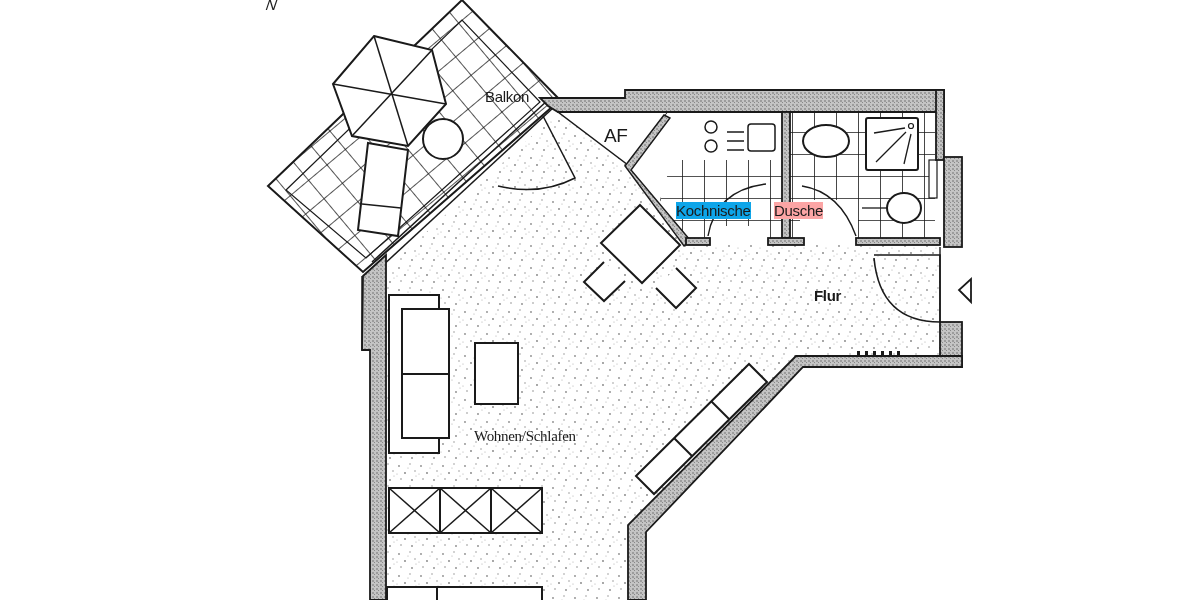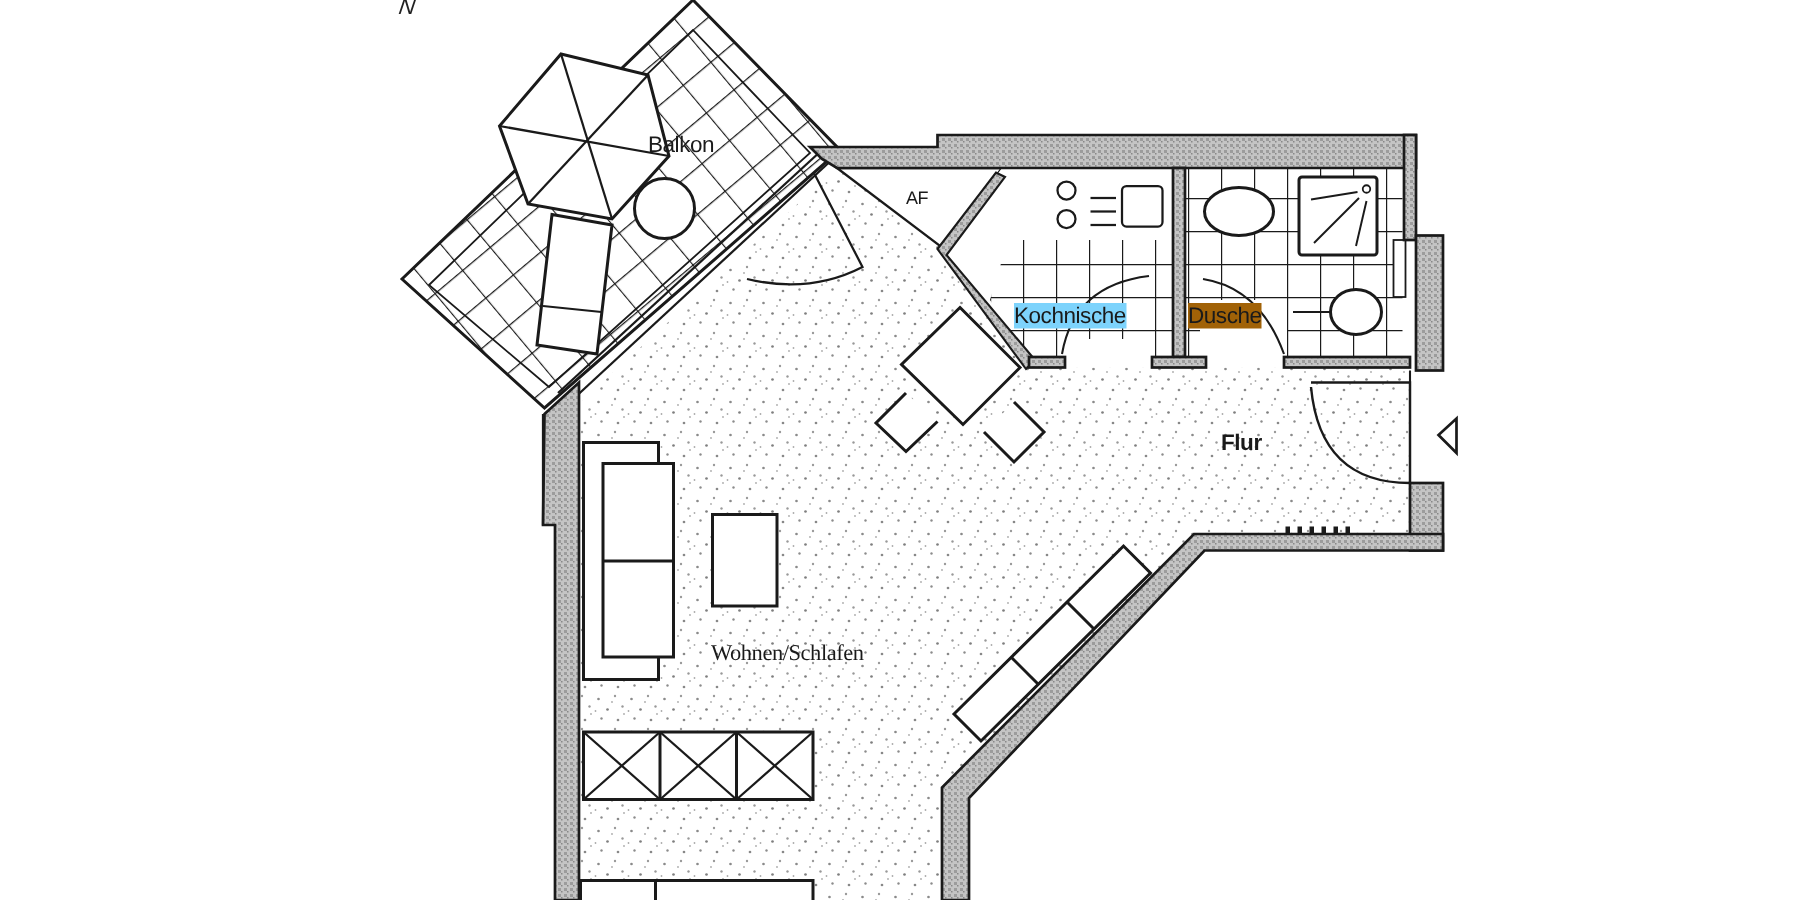--- a/index.html
+++ b/index.html
@@ -167,18 +167,18 @@
   </g>
 
   <g fill="#fff" stroke="#1a1a1a" stroke-width="2">
     <polygon points="636,476 749,364 767,382 654,494"></polygon>
     <line x1="674" y1="438" x2="692" y2="456"></line>
     <line x1="711" y1="401" x2="729" y2="419"></line>
   </g>
 </svg>
 
 <div class="north">N</div>
-<div class="lbl" style="left:432px;top:88px;text-align:center;">Balkon</div>
-<div class="lbl" style="left:604px;top:125px;font-size:12px;">AF</div>
-<div class="lbl" style="left:676px;top:202px;background:#7dd3fc;">Kochnische</div>
-<div class="lbl" style="left:792px;top:202px;background:#a16207;">Dusche</div>
+<div class="lbl" style="left:485px;top:88px;text-align:center;">Balkon</div>
+<div class="lbl" style="left:604px;top:125px;font-size:19px;">AF</div>
+<div class="lbl" style="left:676px;top:202px;background:#0ea5e9;">Kochnische</div>
+<div class="lbl" style="left:774px;top:202px;background:#fca5a5;">Dusche</div>
 <div class="lbl" style="left:814px;top:287px;font-weight:bold;">Flur</div>
 <div class="lbl" style="left:474px;top:428px;font-family:Liberation Serif, serif;">Wohnen/Schlafen</div>
 
 </body></html>

